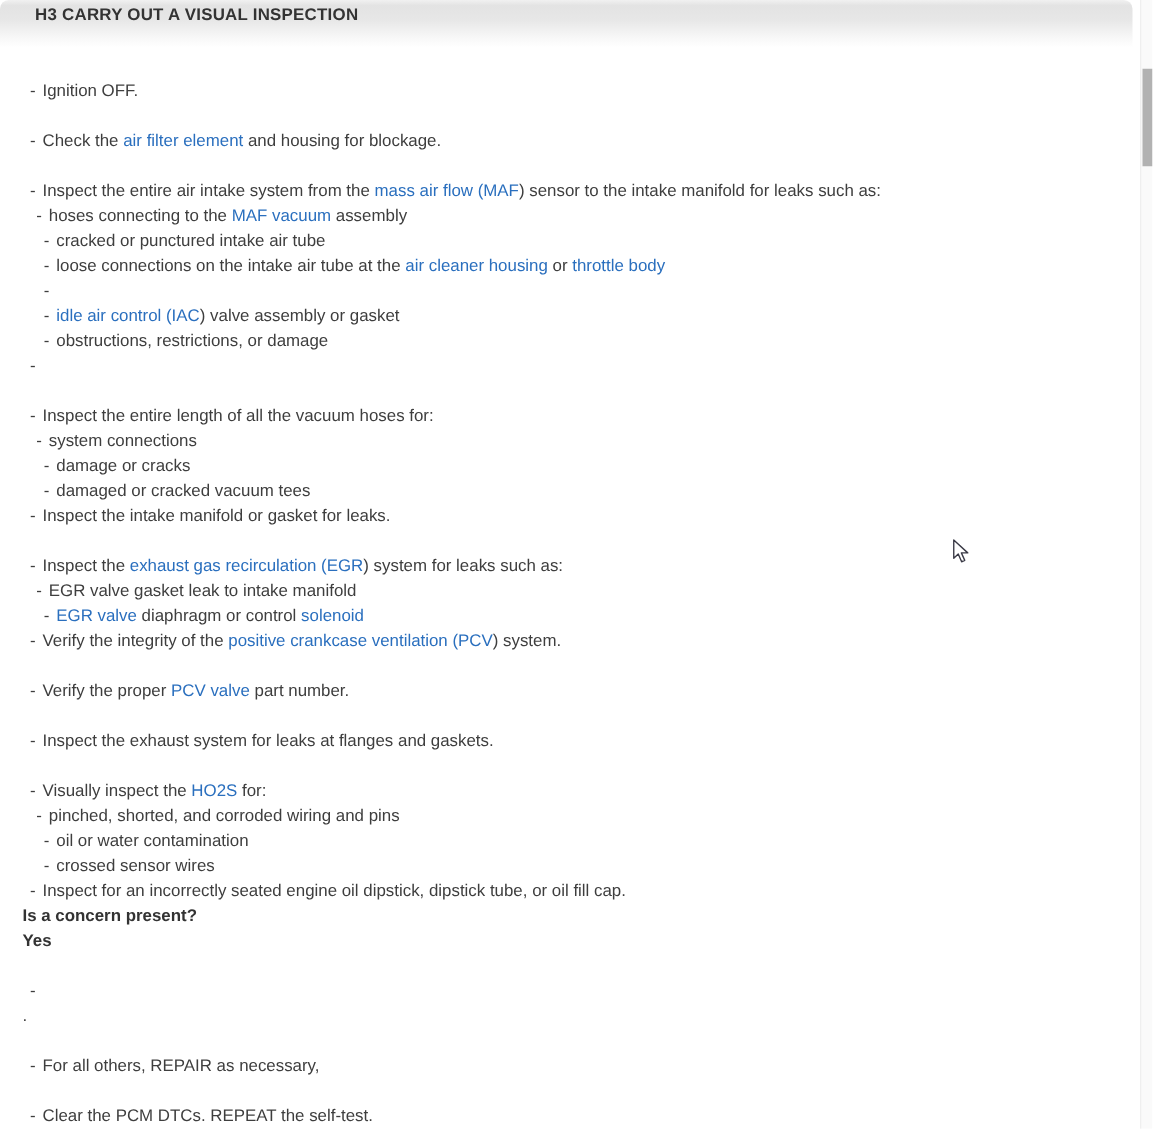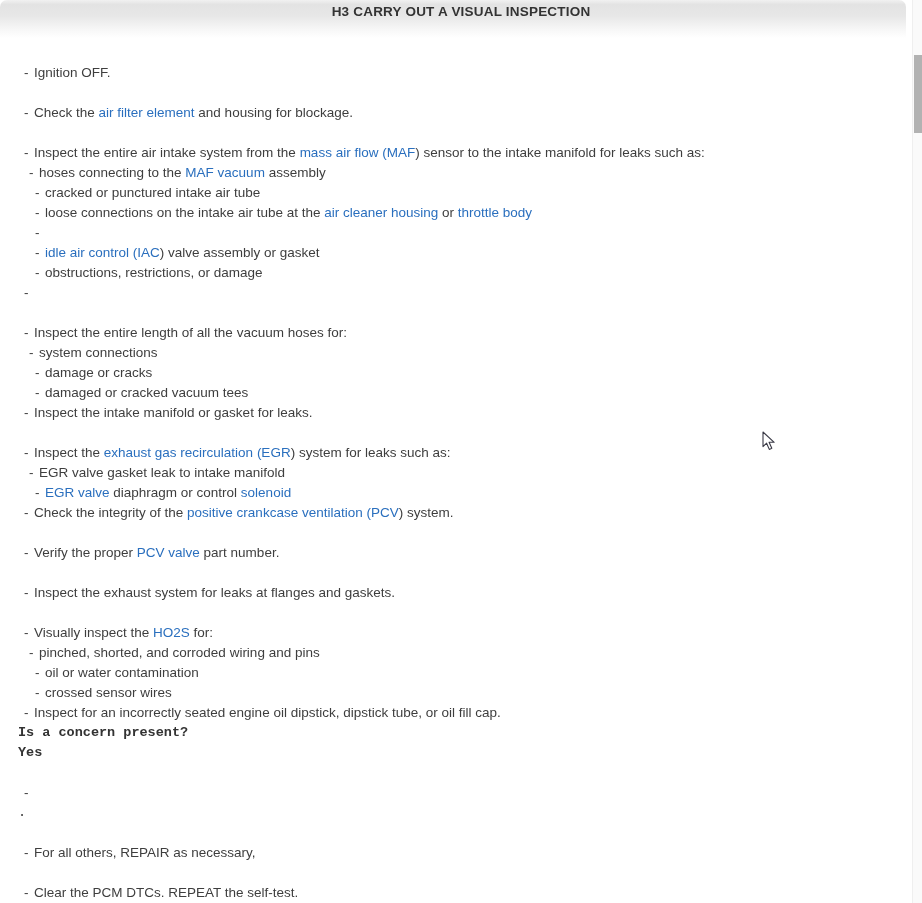--- a/index.html
+++ b/index.html
@@ -15,22 +15,21 @@
     position:relative;
     font-family:"Liberation Sans", sans-serif;
     font-size:13.5px;
     color:var(--text);
   }
   .section-header{
     height:38px;
     margin-right:16px;
     border-radius:7px 7px 0 0;
     background:linear-gradient(180deg,#f1f1f1 0%,#e3e3e3 12%,#e7e7e7 42%,#f7f7f7 78%,#ffffff 100%);
-    padding:4px 0 0 16px;
-    text-align:center;
+    padding:4px 0 0 28px;
   }
   .section-header .title{
     font-weight:700;
     font-size:13.5px;
     color:var(--bold);
     letter-spacing:.2px;
   }
   .content{
     padding-top:25px;
   }
@@ -38,21 +37,21 @@
     height:20px;
     line-height:20px;
     display:flex;
     align-items:baseline;
     white-space:pre;
   }
   .line.blank{height:20px;}
   .lvl0{padding-left:24px;}
   .lvl1{padding-left:29px;}
   .lvl2{padding-left:35px;}
-  .nodash{padding-left:18px;font-family:Liberation Mono, monospace;}
+  .nodash{padding-left:18px;}
   .dash{
     display:inline-block;
     width:10px;
     color:var(--text);
   }
   .bold .txt{font-weight:700;color:var(--bold);}
   .txt{white-space:pre;}
   a.link{
     color:var(--link);
     text-decoration:none;
@@ -101,21 +100,21 @@
     <div class="line blank"></div>
     <div class="line lvl0"><span class="dash">-</span><span class="txt"><span>Inspect the entire length of all the vacuum hoses for:</span></span></div>
     <div class="line lvl1"><span class="dash">-</span><span class="txt"><span>system connections</span></span></div>
     <div class="line lvl2"><span class="dash">-</span><span class="txt"><span>damage or cracks</span></span></div>
     <div class="line lvl2"><span class="dash">-</span><span class="txt"><span>damaged or cracked vacuum tees</span></span></div>
     <div class="line lvl0"><span class="dash">-</span><span class="txt"><span>Inspect the intake manifold or gasket for leaks.</span></span></div>
     <div class="line blank"></div>
     <div class="line lvl0"><span class="dash">-</span><span class="txt"><span>Inspect the </span><a class="link" href="#">exhaust gas recirculation (EGR</a><span>) system for leaks such as:</span></span></div>
     <div class="line lvl1"><span class="dash">-</span><span class="txt"><span>EGR valve gasket leak to intake manifold</span></span></div>
     <div class="line lvl2"><span class="dash">-</span><span class="txt"><a class="link" href="#">EGR valve</a><span> diaphragm or control </span><a class="link" href="#">solenoid</a></span></div>
-    <div class="line lvl0"><span class="dash">-</span><span class="txt"><span>Check the integrity of the </span><a class="link" href="#">positive crankcase ventilation (PCV</a><span>) system.</span></span></div>
+    <div class="line lvl0"><span class="dash">-</span><span class="txt"><span>Verify the integrity of the </span><a class="link" href="#">positive crankcase ventilation (PCV</a><span>) system.</span></span></div>
     <div class="line blank"></div>
     <div class="line lvl0"><span class="dash">-</span><span class="txt"><span>Verify the proper </span><a class="link" href="#">PCV valve</a><span> part number.</span></span></div>
     <div class="line blank"></div>
     <div class="line lvl0"><span class="dash">-</span><span class="txt"><span>Inspect the exhaust system for leaks at flanges and gaskets.</span></span></div>
     <div class="line blank"></div>
     <div class="line lvl0"><span class="dash">-</span><span class="txt"><span>Visually inspect the </span><a class="link" href="#">HO2S</a><span> for:</span></span></div>
     <div class="line lvl1"><span class="dash">-</span><span class="txt"><span>pinched, shorted, and corroded wiring and pins</span></span></div>
     <div class="line lvl2"><span class="dash">-</span><span class="txt"><span>oil or water contamination</span></span></div>
     <div class="line lvl2"><span class="dash">-</span><span class="txt"><span>crossed sensor wires</span></span></div>
     <div class="line lvl0"><span class="dash">-</span><span class="txt"><span>Inspect for an incorrectly seated engine oil dipstick, dipstick tube, or oil fill cap.</span></span></div>

